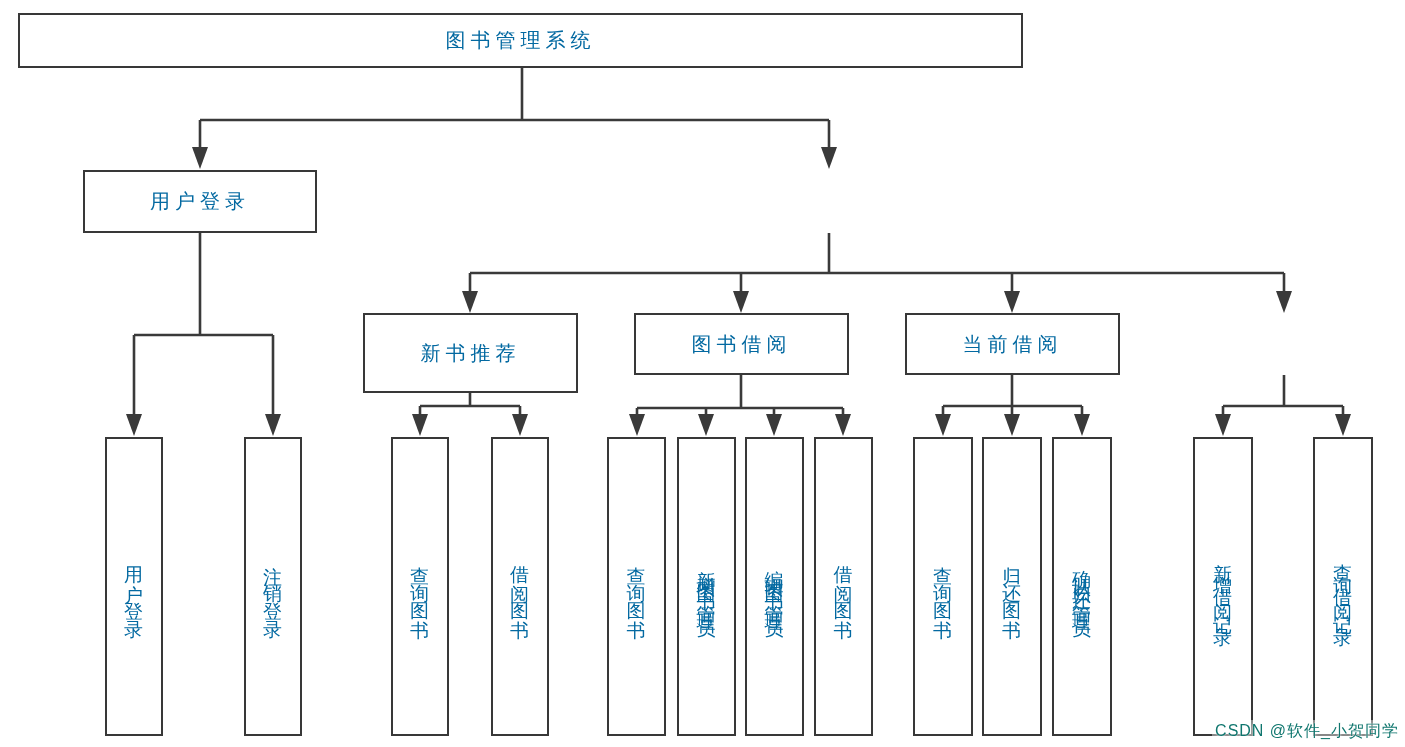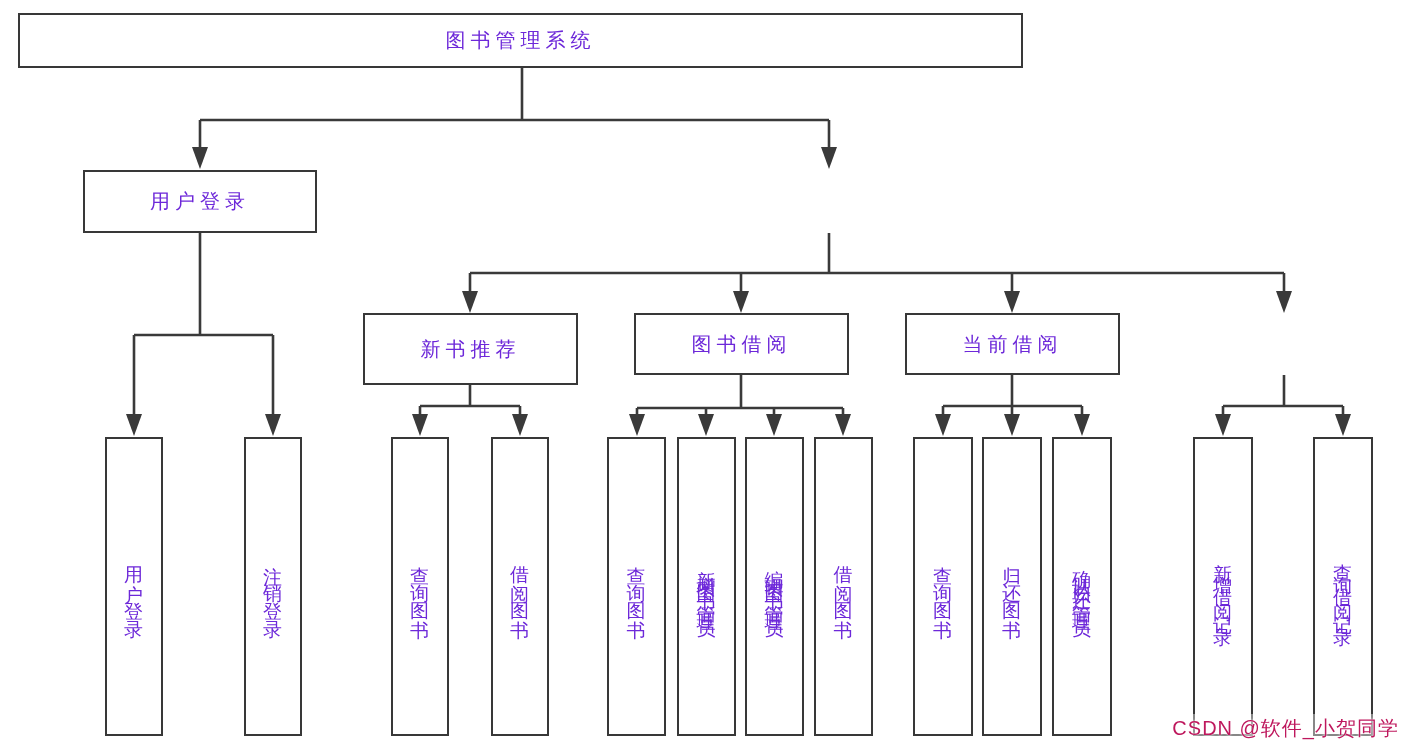--- a/index.html
+++ b/index.html
@@ -27,44 +27,44 @@
     stroke: none;
   }
   .box {
     position: absolute;
     box-sizing: border-box;
     border: 2.5px solid #383838;
     background: #ffffff;
     display: flex;
     align-items: center;
     justify-content: center;
-    color: #6d28d9;
+    color: #0369a1;
     z-index: 2;
   }
   .box.h {
     font-size: 20px;
     letter-spacing: 5px;
     white-space: nowrap;
   }
   .box.v {
     writing-mode: vertical-rl;
     font-size: 19px;
     line-height: 1;
   }
   .ls-a { letter-spacing: 18px; } 
   .ls-b { letter-spacing: 13px; } 
   .ls-c { letter-spacing: 7px;  } 
   .watermark {
     position: absolute;
     right: 3px;
     bottom: 4px;
     z-index: 3;
-    font-size: 20px;
+    font-size: 16px;
     letter-spacing: 1px;
-    color: #be185d;
+    color: #0f766e;
     background: rgba(255,255,255,0.4);
     padding: 1px 3px;
     text-shadow: 0 0 3px rgba(255,255,255,0.95), 0 0 1px rgba(255,255,255,0.9);
     white-space: nowrap;
     margin-left: 40px;
   }
 </style>
 </head>
 <body>
 
@@ -140,21 +140,21 @@
   </svg>
 
   <div class="box h" style="left:18px;top:13px;width:1005px;height:55px">
     <span>图书管理系统</span>
   </div>
 
   <div class="box h" style="left:83px;top:170px;width:234px;height:63px">
     <span>用户登录</span>
   </div>
 
-  <div class="box h" style="left:363px;top:313px;width:215px;height:72px">
+  <div class="box h" style="left:363px;top:313px;width:215px;height:80px">
     <span>新书推荐</span>
   </div>
   <div class="box h" style="left:905px;top:313px;width:215px;height:62px">
     <span>当前借阅</span>
   </div>
   <div class="box h" style="left:634px;top:313px;width:215px;height:62px">
     <span>图书借阅</span>
   </div>
 
   <div class="box v" style="left:105px;top:437px;width:58px;height:299px">

